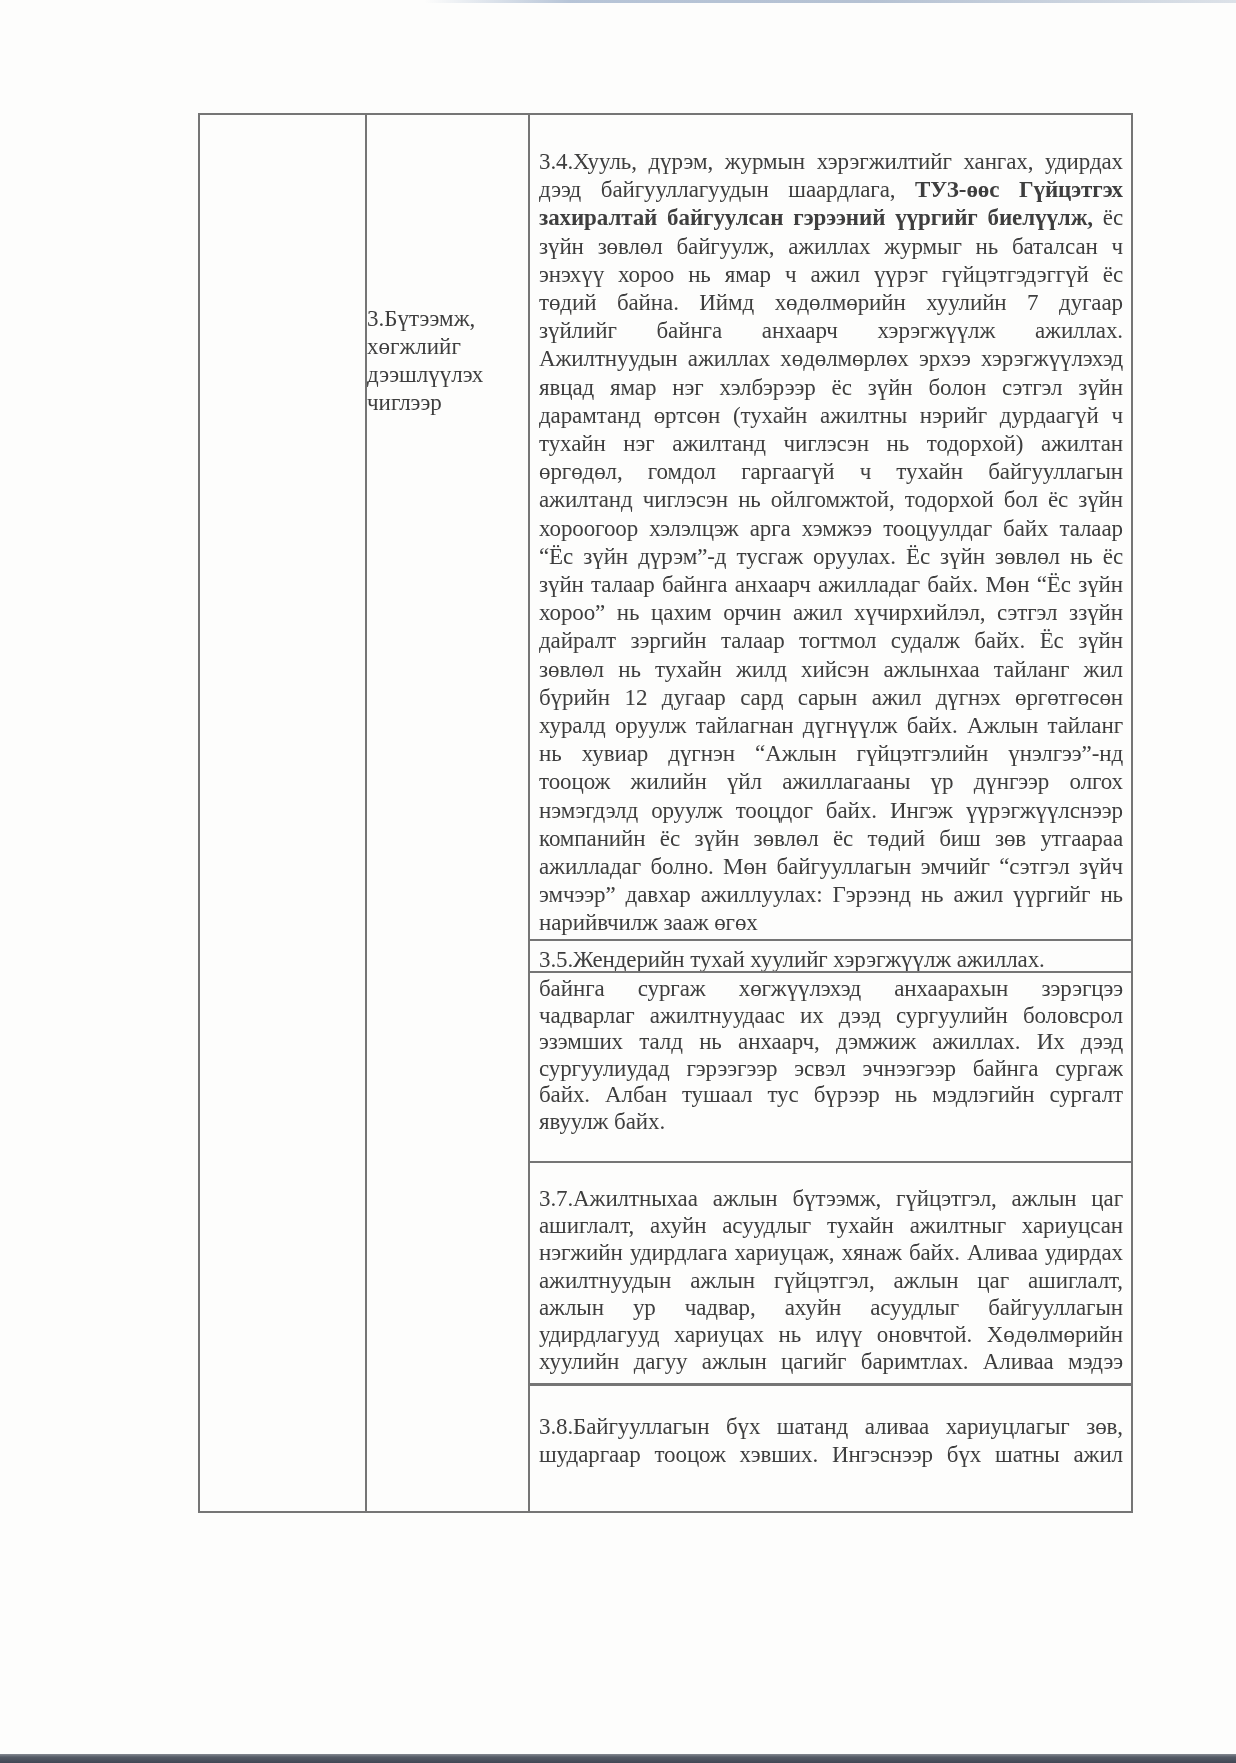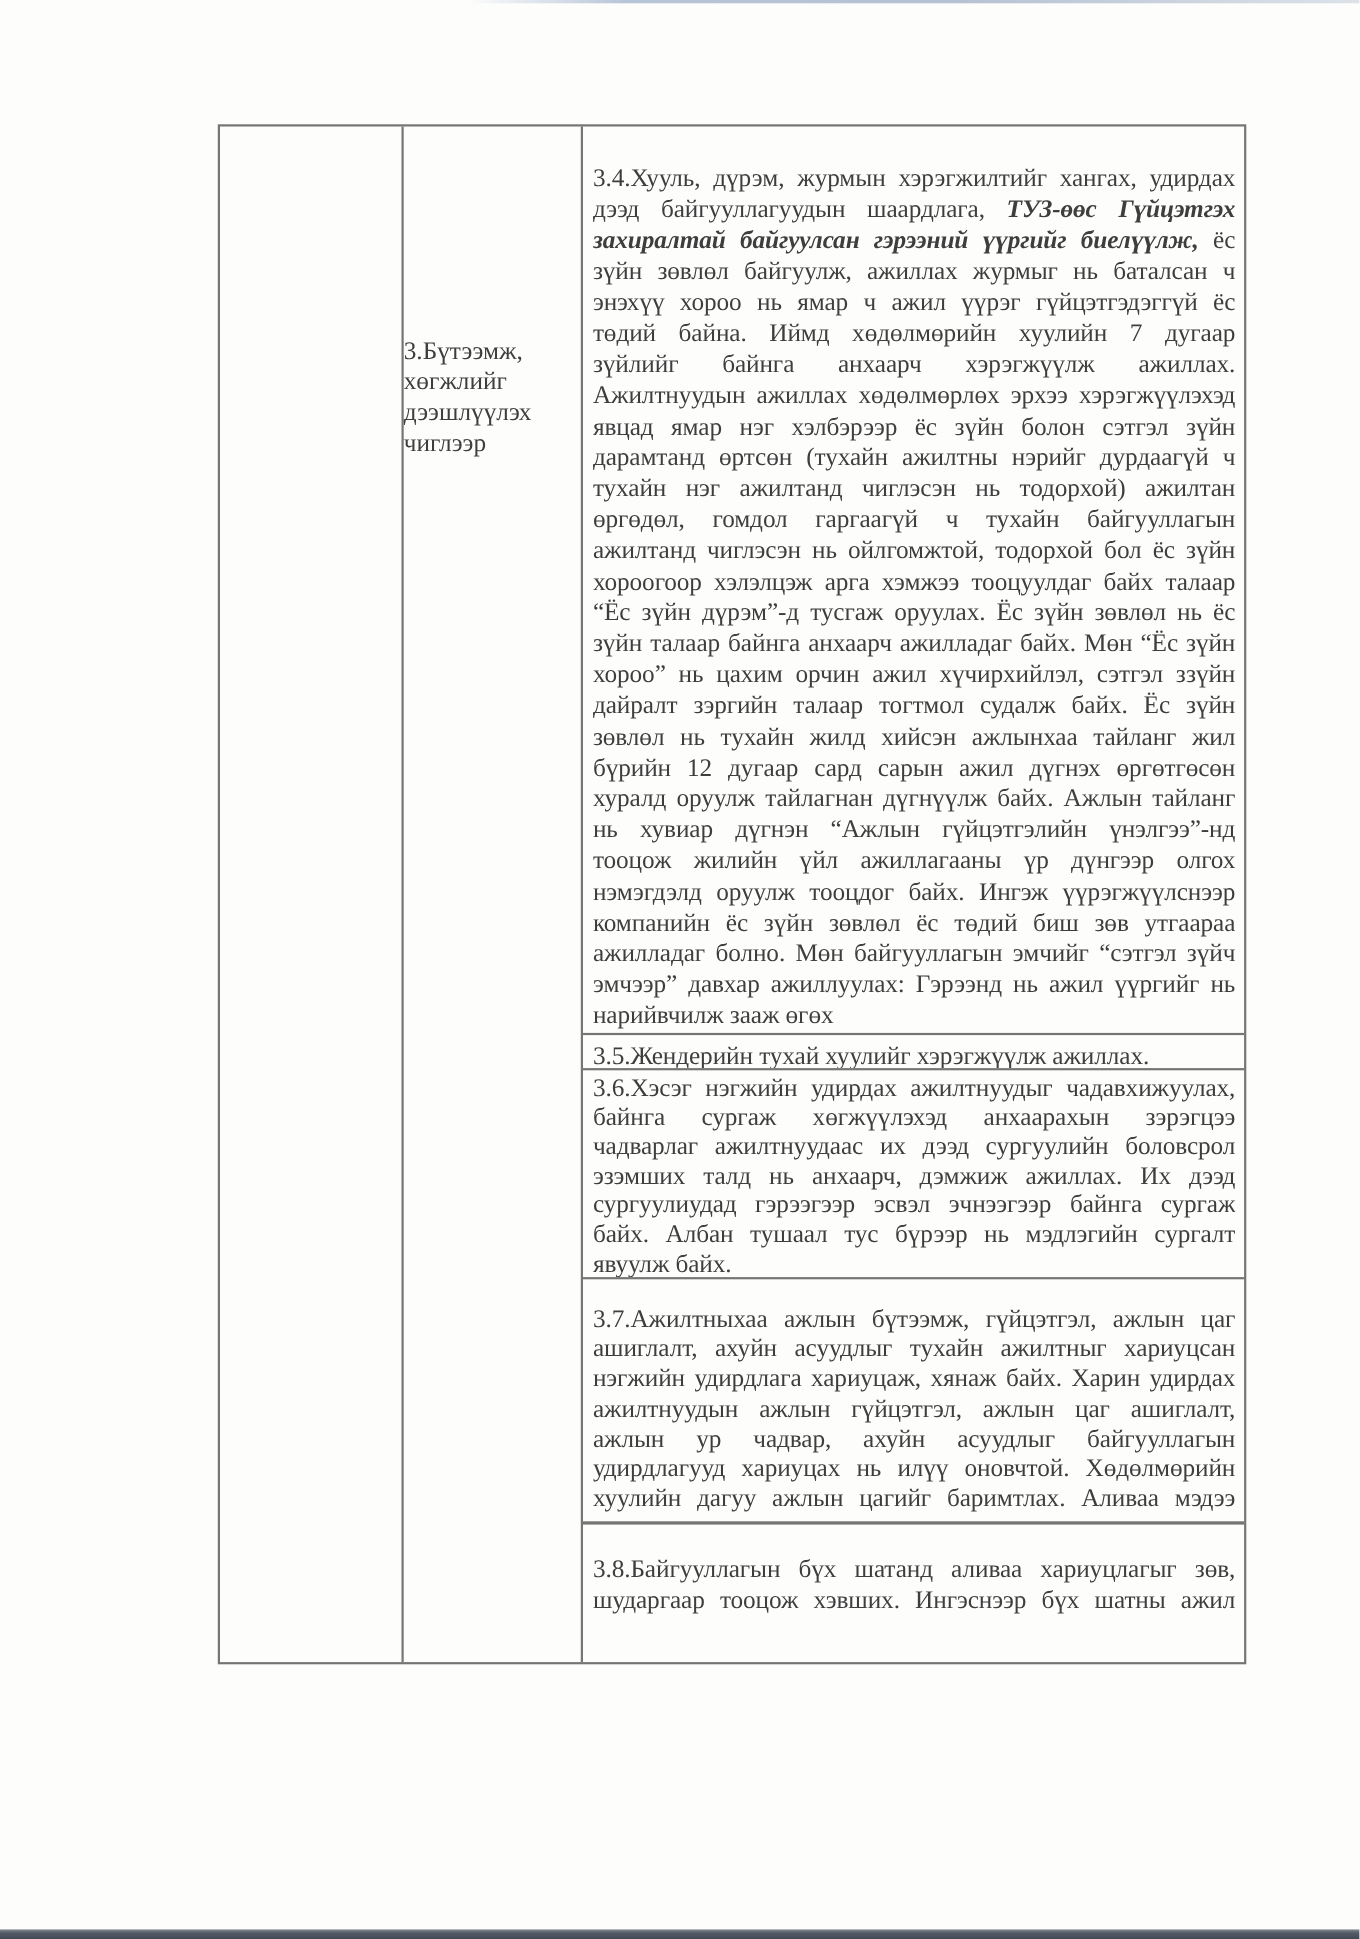--- a/index.html
+++ b/index.html
@@ -75,21 +75,21 @@
   }
   .jline{
     text-align:justify;
     text-align-last:justify;
     overflow:hidden;
   }
   .jline.last, .jline.plain{
     text-align:justify;
     text-align-last:left;
   }
-  .bi{font-weight:bold;font-style:italic;}
+  .bi{font-weight:bold;}
   
   .sec-0{height:824px;padding-top:33px;line-height:28.2px;}
   .sec-1{height:32px;border-top:2px solid var(--border);padding-top:5px;line-height:28px;}
   .sec-2{height:190px;border-top:2px solid var(--border);padding-top:3px;line-height:26.6px;}
   .sec-3{height:222px;border-top:2px solid var(--border);padding-top:22px;line-height:27.2px;}
   .sec-4{height:88px;border-top:3px solid var(--border);padding-top:27px;line-height:28px;}
 </style>
 </head>
 <body>
 
@@ -134,32 +134,31 @@
           <div class="jline ">нэмэгдэлд оруулж тооцдог байх. Ингэж үүрэгжүүлснээр</div>
           <div class="jline ">компанийн ёс зүйн зөвлөл ёс төдий биш зөв утгаараа</div>
           <div class="jline ">ажилладаг болно. Мөн байгууллагын эмчийг “сэтгэл зүйч</div>
           <div class="jline ">эмчээр” давхар ажиллуулах: Гэрээнд нь ажил үүргийг нь</div>
           <div class="jline last">нарийвчилж зааж өгөх</div>
         </div>
         <div class="cell sec-1">
           <div class="jline plain">3.5.Жендерийн тухай хуулийг хэрэгжүүлж ажиллах.</div>
         </div>
         <div class="cell sec-2">
-          <div class="jline ">3.6.Хэсэг нэгжийн удирдах ажилтнуудыг чадавхижуулах,</div>
           <div class="jline ">байнга сургаж хөгжүүлэхэд анхаарахын зэрэгцээ</div>
           <div class="jline ">чадварлаг ажилтнуудаас их дээд сургуулийн боловсрол</div>
           <div class="jline ">эзэмших талд нь анхаарч, дэмжиж ажиллах. Их дээд</div>
           <div class="jline ">сургуулиудад гэрээгээр эсвэл эчнээгээр байнга сургаж</div>
           <div class="jline ">байх. Албан тушаал тус бүрээр нь мэдлэгийн сургалт</div>
           <div class="jline last">явуулж байх.</div>
         </div>
         <div class="cell sec-3">
           <div class="jline ">3.7.Ажилтныхаа ажлын бүтээмж, гүйцэтгэл, ажлын цаг</div>
           <div class="jline ">ашиглалт, ахуйн асуудлыг тухайн ажилтныг хариуцсан</div>
-          <div class="jline ">нэгжийн удирдлага хариуцаж, хянаж байх. Харин удирдах</div>
+          <div class="jline ">нэгжийн удирдлага хариуцаж, хянаж байх. Аливаа удирдах</div>
           <div class="jline ">ажилтнуудын ажлын гүйцэтгэл, ажлын цаг ашиглалт,</div>
           <div class="jline ">ажлын ур чадвар, ахуйн асуудлыг байгууллагын</div>
           <div class="jline ">удирдлагууд хариуцах нь илүү оновчтой. Хөдөлмөрийн</div>
           <div class="jline ">хуулийн дагуу ажлын цагийг баримтлах. Аливаа мэдээ</div>
         </div>
         <div class="cell sec-4">
           <div class="jline ">3.8.Байгууллагын бүх шатанд аливаа хариуцлагыг зөв,</div>
           <div class="jline ">шударгаар тооцож хэвших. Ингэснээр бүх шатны ажил</div>
           <div class="jline last">чанаржиж байгууллагын ажил сайжирна</div>
         </div>

